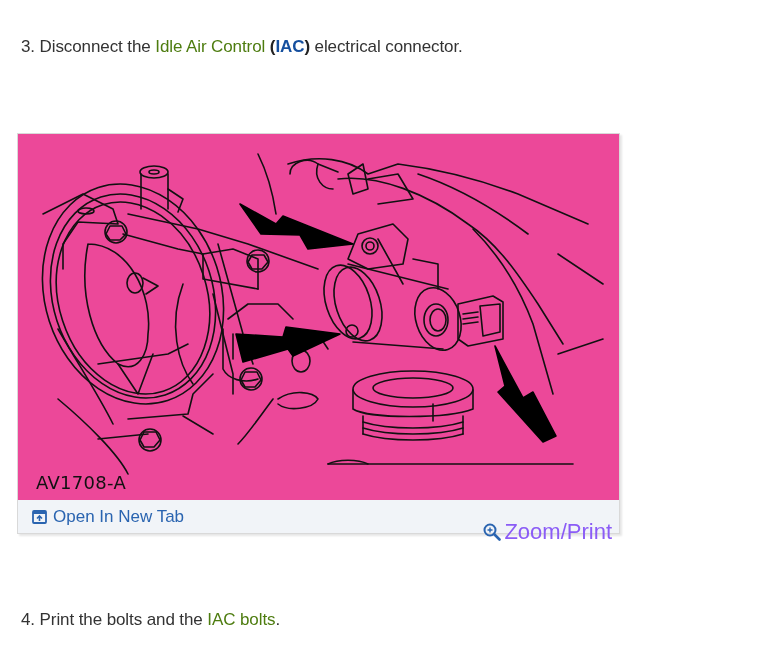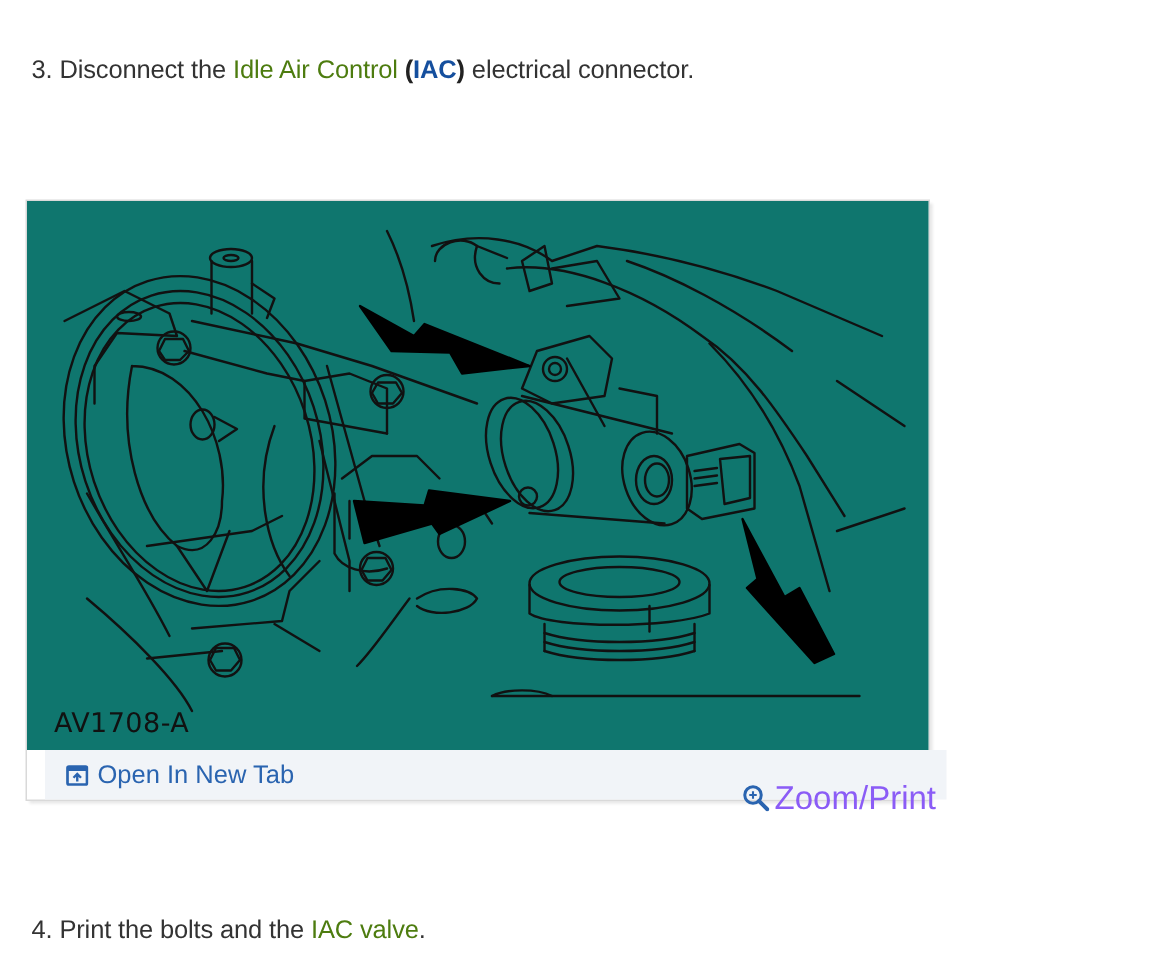--- a/index.html
+++ b/index.html
@@ -21,30 +21,30 @@
 
   .figure {
     position: absolute; left: 17px; top: 133px;
     width: 601px; height: 399px;
     border: 1px solid #d9d9d9;
     box-shadow: 2px 2px 2px rgba(0,0,0,0.10);
     background: #ffffff;
   }
   .figure-img {
     position: absolute; left: 0; top: 0; width: 601px; height: 366px;
-    background: #0f766e; overflow: hidden;
+    background: #ec4899; overflow: hidden;
   }
   .figure-img svg { display: block; }
   .figure-code {
     position: absolute; left: 18px; top: 338px;
     font-family: "DejaVu Sans", "Liberation Sans", sans-serif;
     font-size: 18px; color: #111; letter-spacing: 0.3px;
   }
   .figure-bar {
-    position: absolute; left: 12px; top: 366px; width: 601px; height: 33px;
+    position: absolute; left: 0; top: 366px; width: 601px; height: 33px;
     background: #f1f4f8;
   }
   .open-tab {
     position: absolute; left: 14px; top: 7px;
     display: flex; align-items: center; gap: 6px;
     color: #2a64b0; font-size: 17px; cursor: pointer;
   }
   .zoom-print {
     position: absolute; right: 7px; top: 5px;
     display: flex; align-items: center; gap: 3px;
@@ -184,14 +184,14 @@
         </svg>
       </span>
       <span>Zoom/Print</span>
     </div>
   </div>
 </div>
 
 <div class="step step-4">
   <span>4.</span>
   <span>Print the bolts and the</span>
-  <a class="link">IAC valve</a><span>.</span>
+  <a class="link">IAC bolts</a><span>.</span>
 </div>
 
 </body></html>

